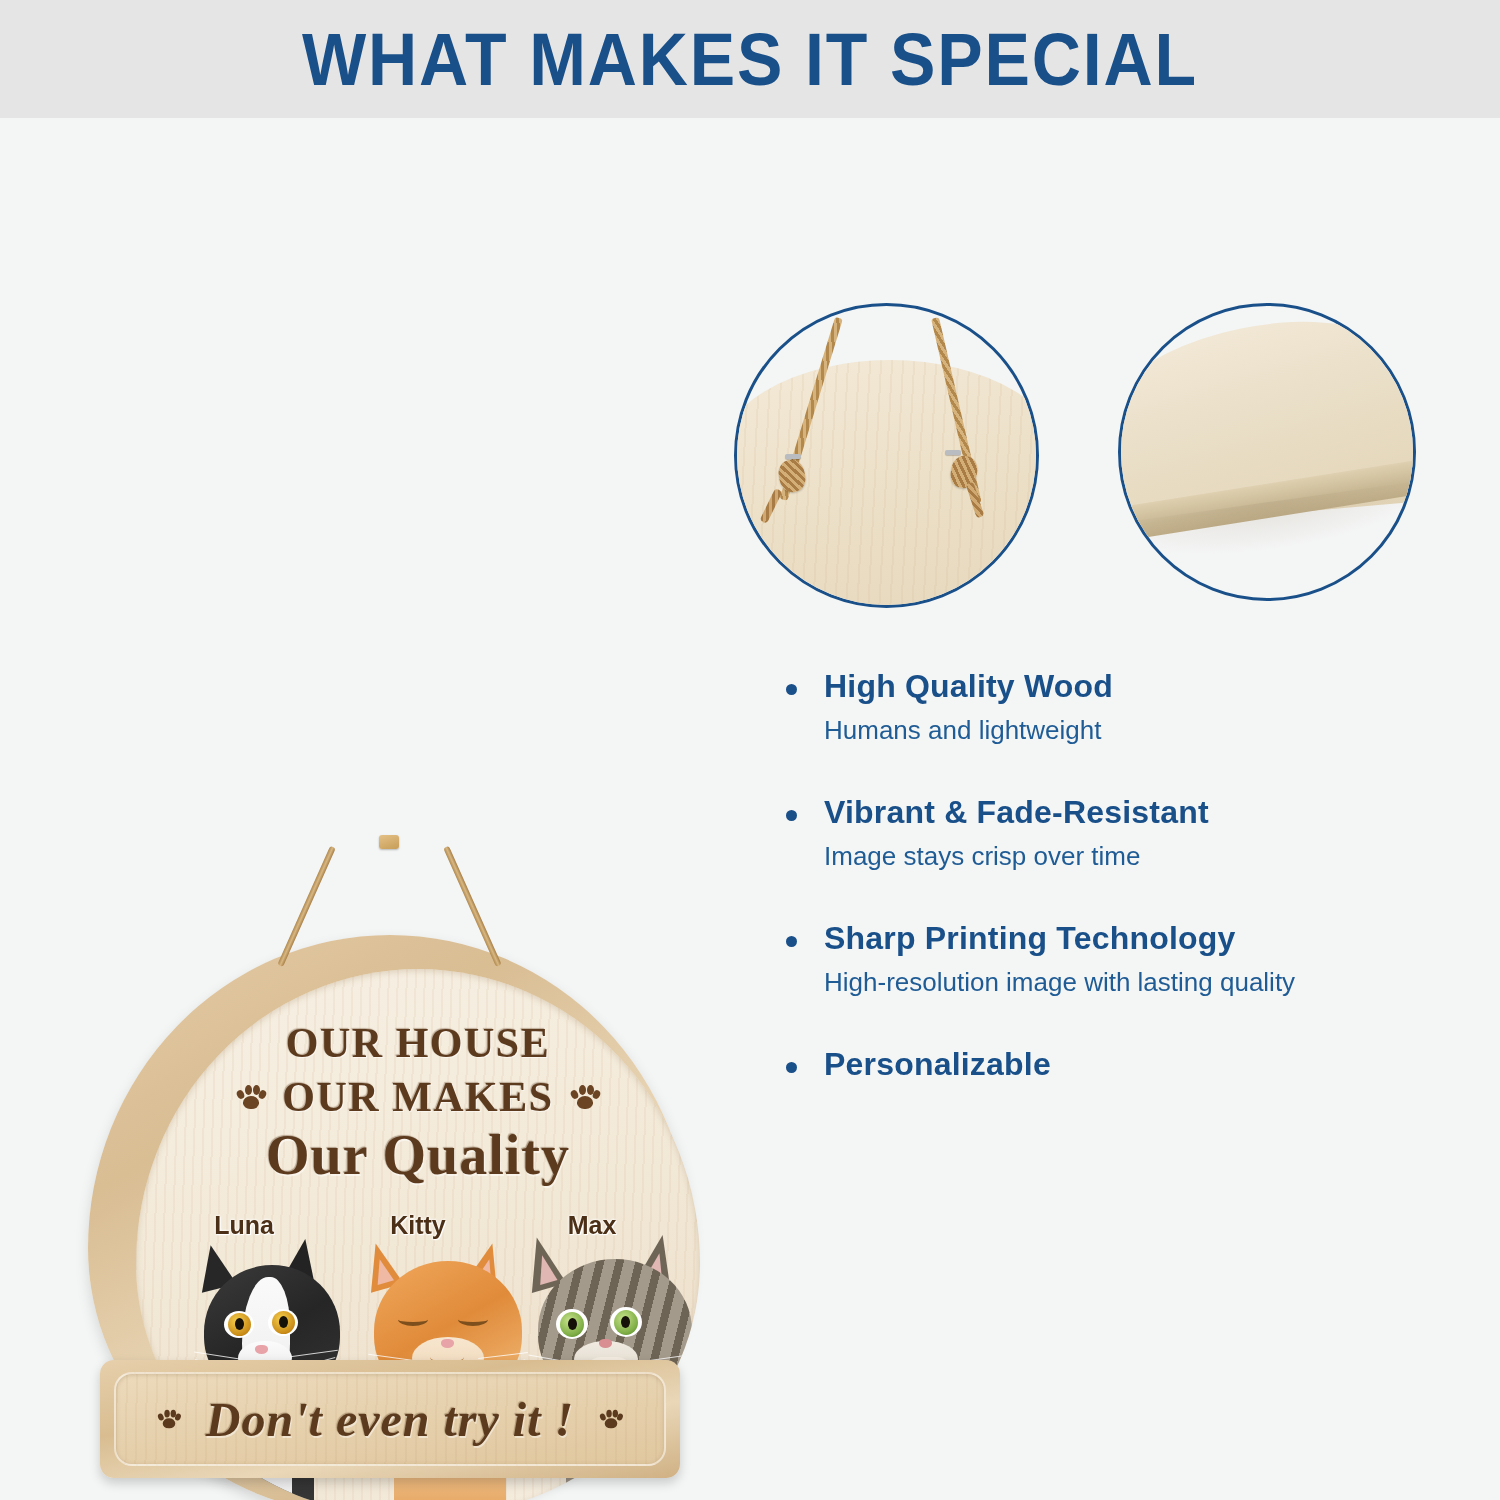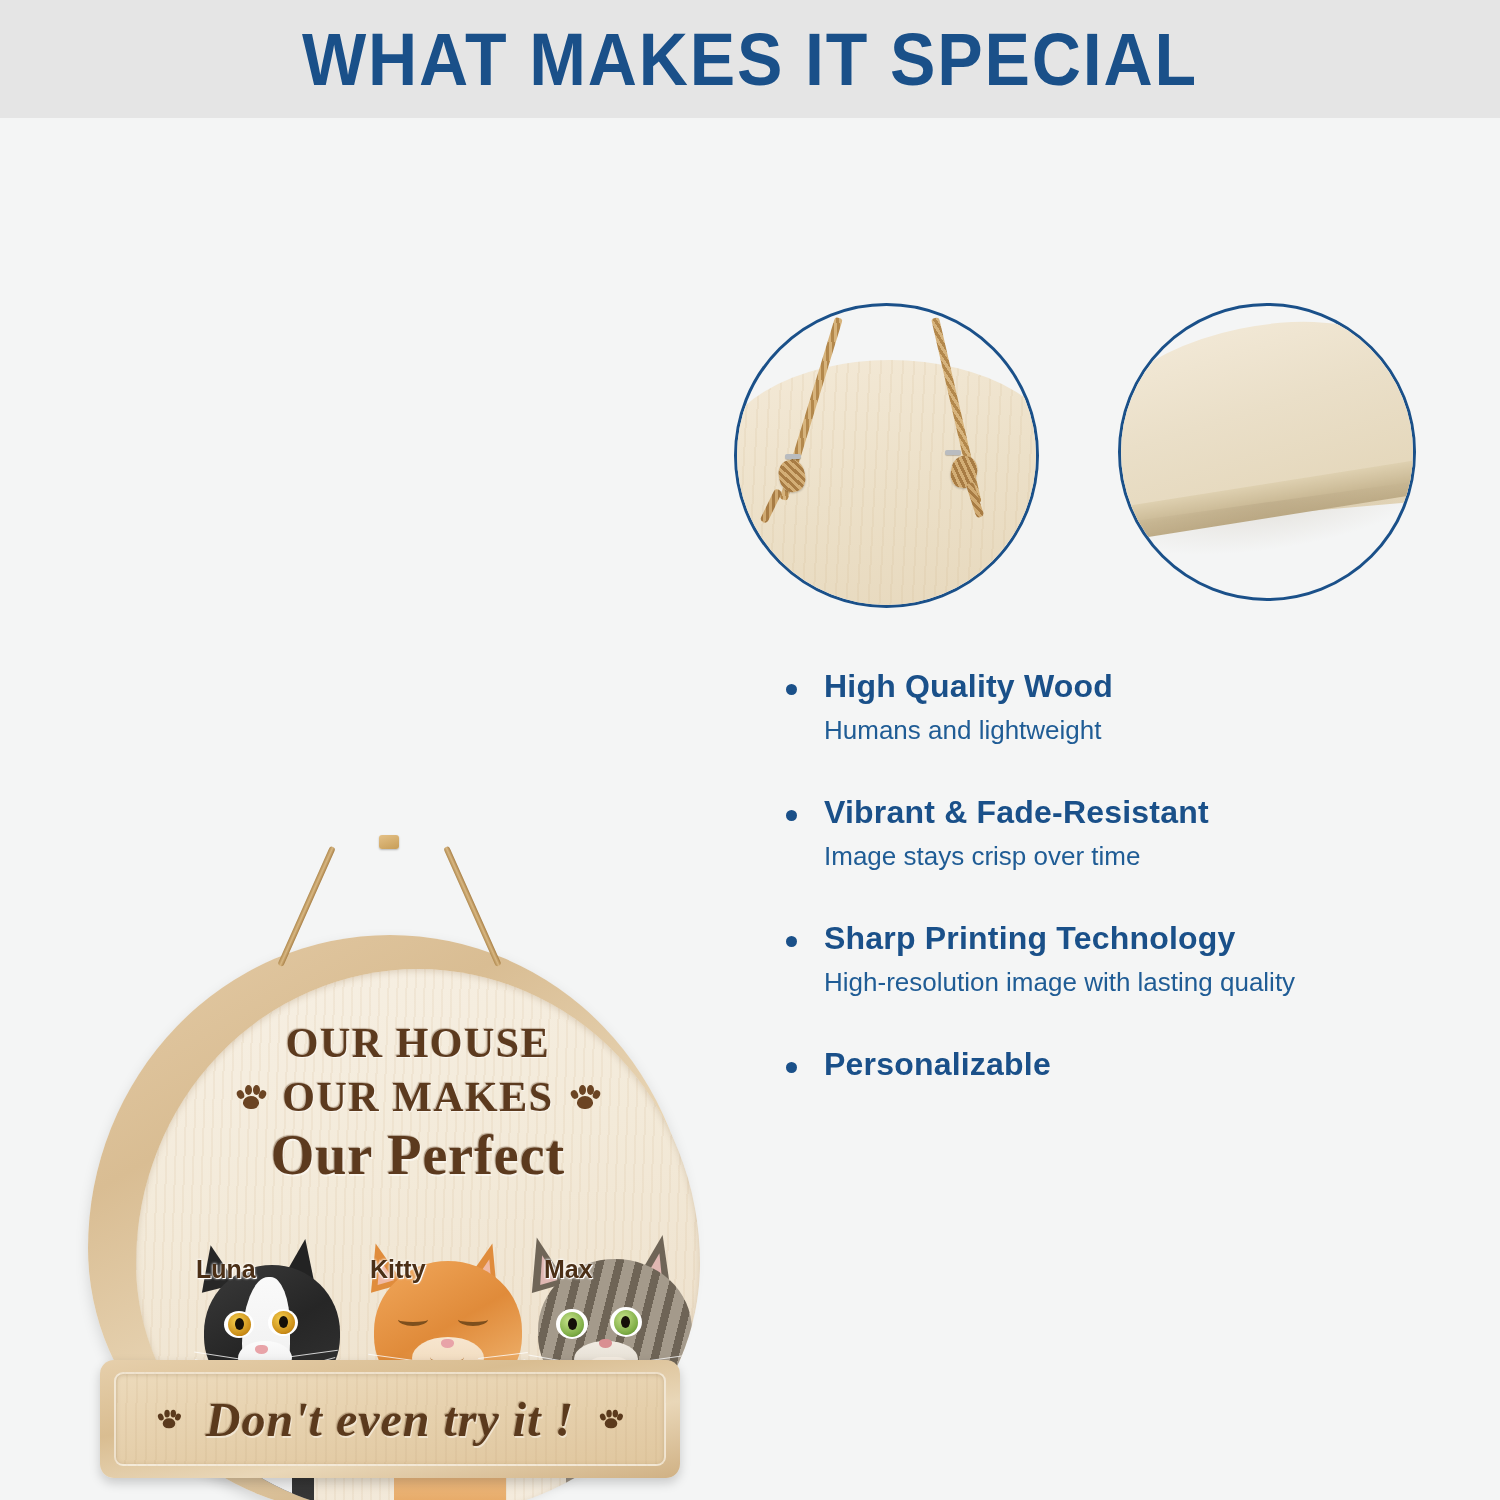--- a/index.html
+++ b/index.html
@@ -107,21 +107,21 @@
 
   
   .cat-names{
     position:absolute; top:242px; left:0; width:100%; z-index:6;
     display:flex; justify-content:center; gap:78px;
   }
   .cat-name{
     font-family:"Liberation Sans", sans-serif;
     font-size:25px; font-weight:700; color:#4b2f16;
     text-shadow:0 0 3px #fff,0 0 3px #fff,1px 1px 0 #fff;
-    width:96px; margin-top:44px;
+    width:96px; text-align:center;
   }
 
   
   .cats{ position:absolute; left:0; top:268px; width:100%; height:300px; z-index:5; }
   .cat{ position:absolute; bottom:0; }
 
   .cat-head{ position:absolute; border-radius:50% 50% 46% 46%; }
   .ear{ position:absolute; width:0;height:0; }
   .eye{ position:absolute; border-radius:50%; background:#fff; overflow:hidden; }
   .iris{ position:absolute; border-radius:50%; }
@@ -218,21 +218,21 @@
   .banner{
     position:absolute; left:40px; top:440px;
     width:580px; height:118px; z-index:8;
     border-radius:14px;
     background:linear-gradient(170deg,#e6cfab 0%,#d9bd91 35%,#e9d7b8 65%,#d0b184 100%);
     box-shadow:0 5px 11px rgba(0,0,0,.18);
     display:flex; align-items:center; justify-content:center;
   }
   .banner-inner{
     position:absolute; left:14px; top:12px; right:14px; bottom:12px;
-    border-radius:9px;
+    border-radius:18px;
     border:2px solid rgba(255,255,255,.45);
     box-shadow:inset 0 1px 4px rgba(140,110,70,.3);
     background:
       repeating-linear-gradient(91deg, rgba(190,160,118,.12) 0 2px, rgba(255,255,255,0) 2px 10px),
       linear-gradient(175deg,#ecdabb,#e0c79f);
     display:flex; align-items:center; justify-content:center; gap:22px;
   }
   .banner-text{
     font-family:"Liberation Serif", serif;
     font-style:italic; font-weight:700;
@@ -359,21 +359,21 @@
             </span>
             <span>OUR MAKES</span>
             <span class="paw">
               <i class="pad"></i>
                 <i class="t1"></i>
                 <i class="t2"></i>
                 <i class="t3"></i>
                 <i class="t4"></i>
             </span>
           </div>
-          <div class="line3">Our Perfect</div>
+          <div class="line3">Our Quality</div>
         </div>
 
         <div class="cat-names">
           <div class="cat-name">Luna</div>
           <div class="cat-name">Kitty</div>
           <div class="cat-name">Max</div>
         </div>
 
         <div class="cats">
 

